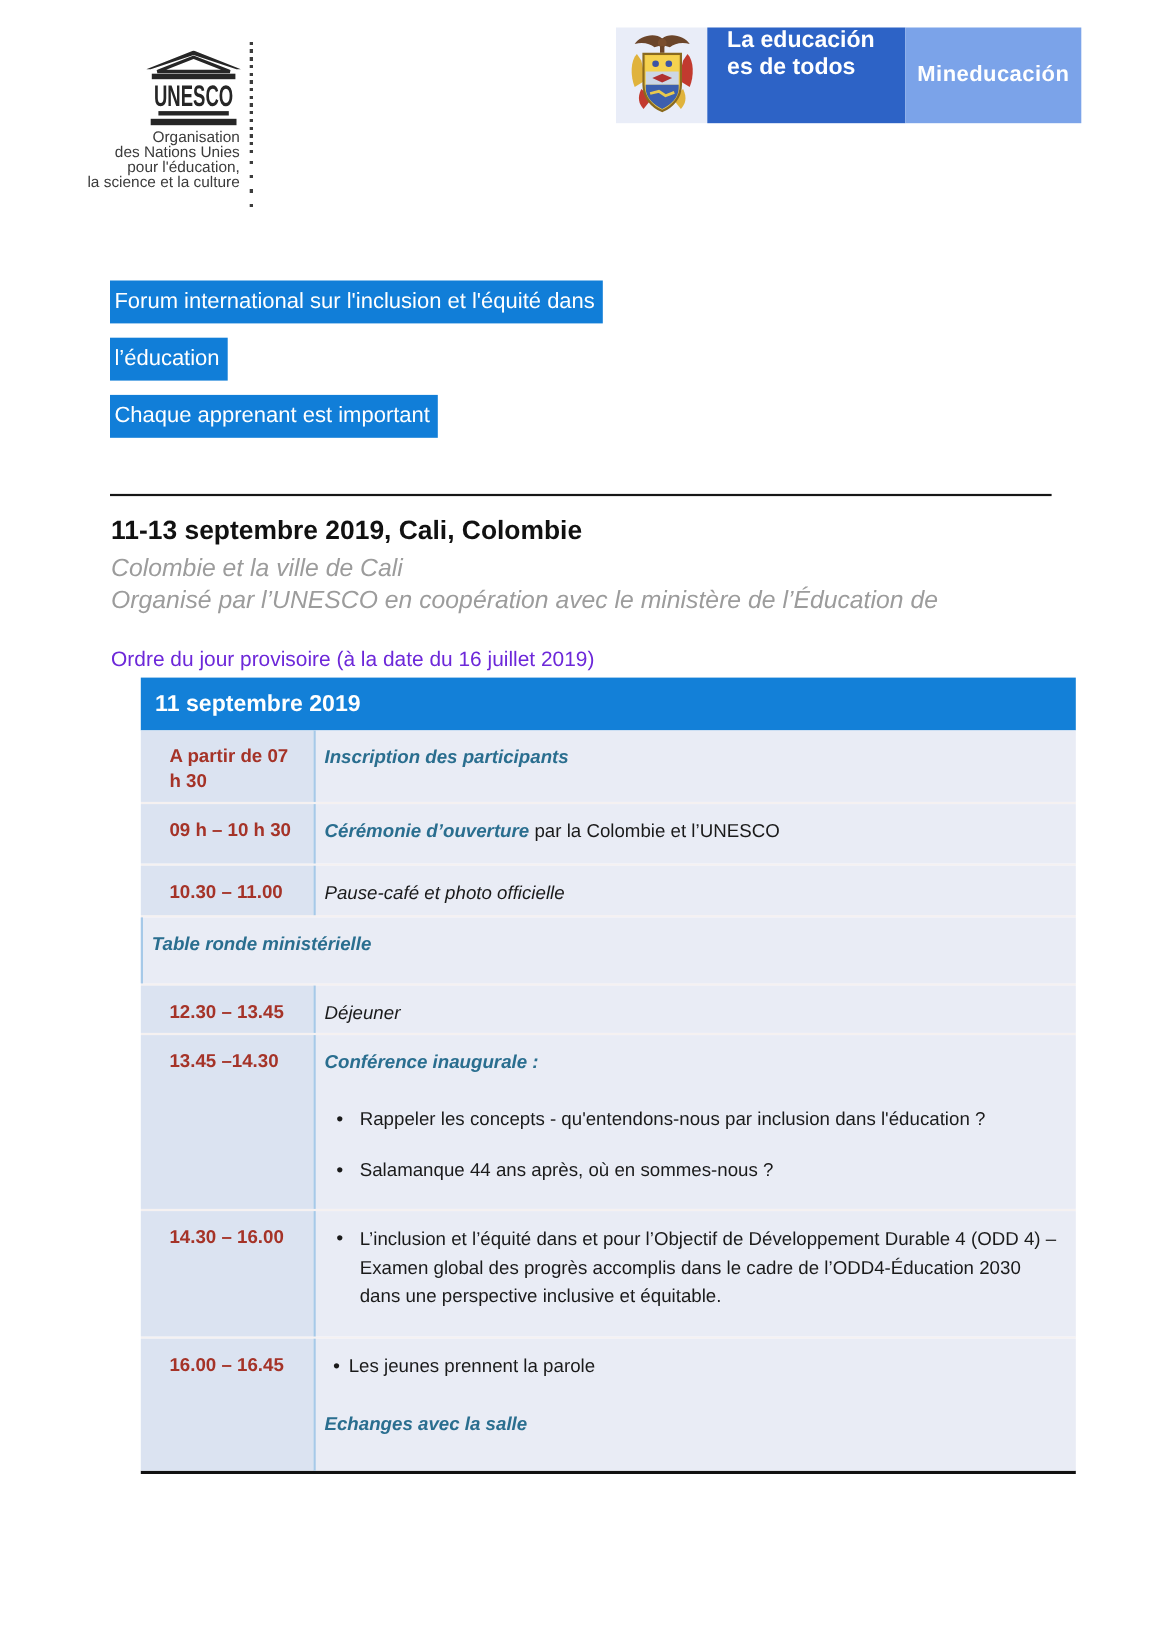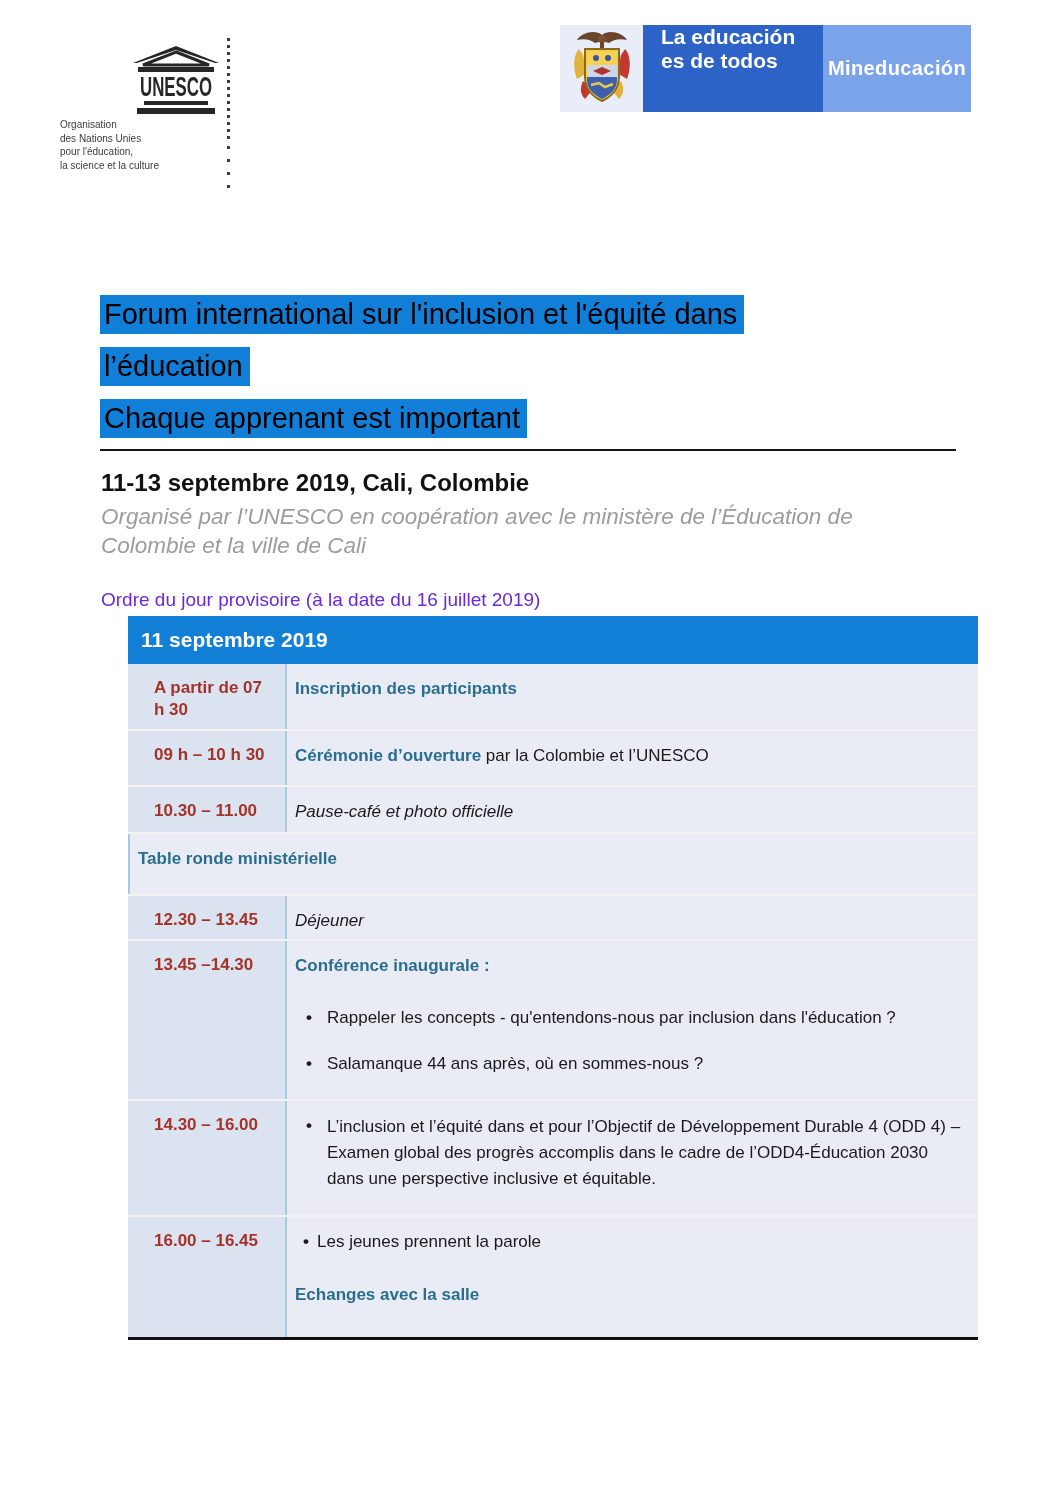--- a/index.html
+++ b/index.html
@@ -3,59 +3,59 @@
 <meta charset="utf-8">
 <style>
   * { margin:0; padding:0; box-sizing:border-box; }
   html,body { background:#ffffff; }
   body { font-family:"Liberation Sans", sans-serif; }
   .page { position:relative; width:1058px; height:1497px; background:#ffffff; overflow:hidden; }
 
   
   .unesco-block { position:absolute; left:60px; top:28px; width:190px; }
   .temple { position:absolute; left:73px; top:18px; width:86px; height:68px; }
-  .unesco-caption { position:absolute; left:0; top:90px; width:158px; 
-    font-size:10px; line-height:13.5px; color:#3b3b3b; }
+  .unesco-caption { position:absolute; left:0; top:90px; width:158px; text-align:right;
+    font-size:14px; line-height:13.5px; color:#3b3b3b; }
   .dotted-line { position:absolute; left:167px; top:10px; width:3px; height:104px;
     background:repeating-linear-gradient(to bottom,#3c3c3c 0 3px,transparent 3px 7px); }
   .dotted-line2 { position:absolute; left:167px; top:118px; width:3px; height:46px;
     background:repeating-linear-gradient(to bottom,#3c3c3c 0 3px,transparent 3px 13px); }
 
   
   .banner { position:absolute; left:560px; top:25px; width:445px; height:87px; display:flex; }
   .crest-panel { width:83px; background:#e9edf8; display:flex; align-items:center; justify-content:center; }
   .motto-panel { width:180px; display:flex; flex-direction:column; justify-content:flex-start;
     padding-left:18px; color:#fff; font-weight:bold; font-size:21px; line-height:24px; }
-  .mined-panel { width:148px; display:flex; align-items:center; justify-content:center;
+  .mined-panel { width:160px; display:flex; align-items:center; justify-content:center;
     color:#fff; font-size:20px; font-weight:600; letter-spacing:.4px; }
 
   
   .title-block { position:absolute; left:100px; top:255px; width:860px; }
   .title-line { height:52px; }
-  .title-line span { display:inline-block; color:#000000; background:#117ed8;
-    font-size:29px; line-height:39px; padding:0 7px 0 4px;margin-top:40px; }
+  .title-line span { display:inline-block; color:#ffffff; background:#117ed8;
+    font-size:20px; line-height:39px; padding:0 7px 0 4px; }
 
   
   .rule { position:absolute; left:100px; top:449px; width:856px; border-top:2px solid #161616; }
   .date-heading { position:absolute; left:101px; top:469px; font-size:24px; font-weight:bold; color:#111; }
   .organizer { position:absolute; left:101px; top:502px; width:860px; font-size:22.5px;
     line-height:29px; color:#9c9c9c; font-style:italic; }
   .agenda-label { position:absolute; left:101px; top:589px; font-size:19px; font-weight:normal; color:#6d28d9; }
 
   
   .agenda { position:absolute; left:128px; top:616px; width:850px; border-bottom:3px solid #111; }
   .agenda-head { height:48px; background:#1380d8; color:#ffffff; font-weight:bold; font-size:21px;
     display:flex; align-items:center; padding-left:13px; }
   .arow { display:flex; border-bottom:2px solid #f5f1f1; }
   .arow:last-child { border-bottom:none; }
   .tcell { width:157px; background:#dbe3f1; padding:13px 10px 0 26px;
     font-weight:bold; font-size:17px; line-height:22px; color:#a53328; }
   .dcell { flex:1; background:#e9ecf5; border-left:2px solid #a6c9e8;
     padding:13px 14px 0 8px; font-size:17px; line-height:23px; color:#1a1a1a; }
-  .teal { color:#2a6e8f; font-weight:bold; }
+  .teal { color:#2a6e8f; font-weight:bold; font-style:italic; }
   .it { font-style:italic; }
   .bd { font-weight:normal; }
   .lead-line { margin-bottom:29px; }
   .bullet-item { display:flex; margin-bottom:23px; padding-left:11px; }
   .bullet-item .bm { width:21px; font-weight:bold; }
   .bullet-item .bt { flex:1; }
   .bullet-tight { display:flex; padding-left:8px; margin-bottom:30px; }
   .bullet-tight .bm { width:14px; font-weight:bold; }
   .hang { line-height:26px; }
 </style>
@@ -119,22 +119,22 @@
     <div class="title-line"><span>Forum international sur l'inclusion et l'équité dans</span></div>
     <div class="title-line"><span>l’éducation</span></div>
     <div class="title-line"><span>Chaque apprenant est important</span></div>
   </div>
 
   <div class="rule"></div>
 
   <div class="date-heading">11-13 septembre 2019, Cali, Colombie</div>
 
   <div class="organizer">
+    <div>Colombie et la ville de Cali</div>
     <div>Organisé par l’UNESCO en coopération avec le ministère de l’Éducation de</div>
-    <div>Colombie et la ville de Cali</div>
   </div>
 
   <div class="agenda-label">Ordre du jour provisoire (à la date du 16 juillet 2019)</div>
 
   <div class="agenda">
     <div class="agenda-head">11 septembre 2019</div>
 
     <div class="arow" style="min-height:67px">
       <div class="tcell">A partir de 07 h 30</div>
       <div class="dcell">

